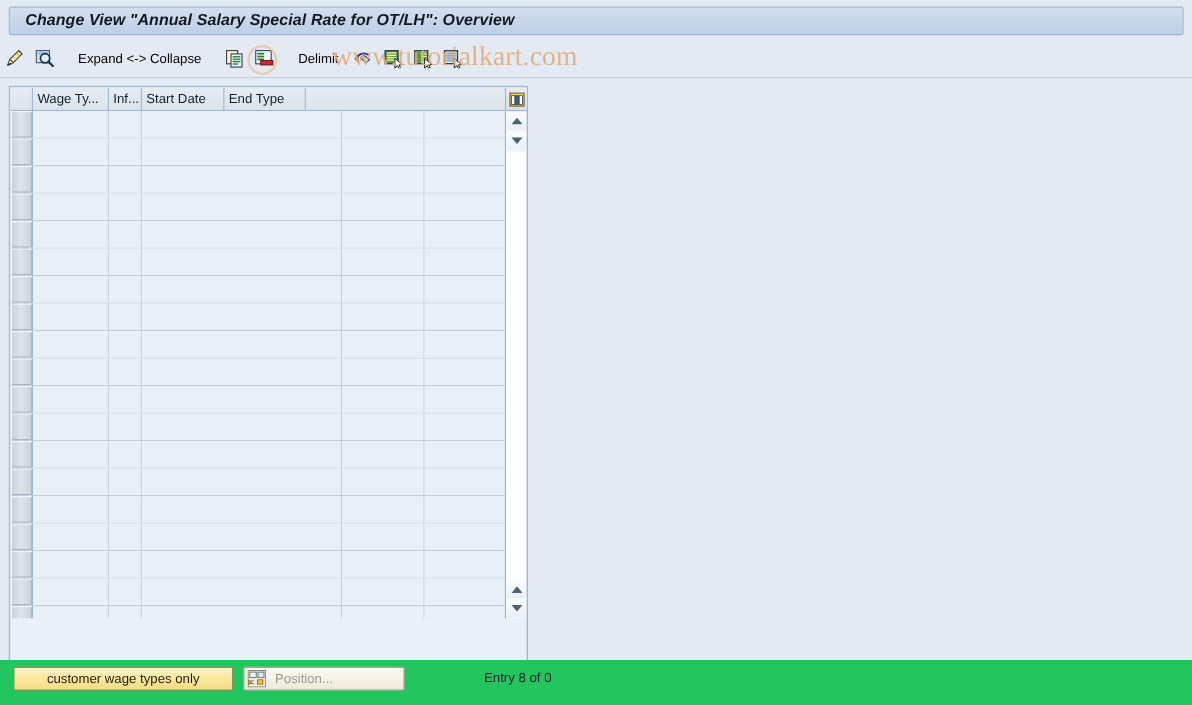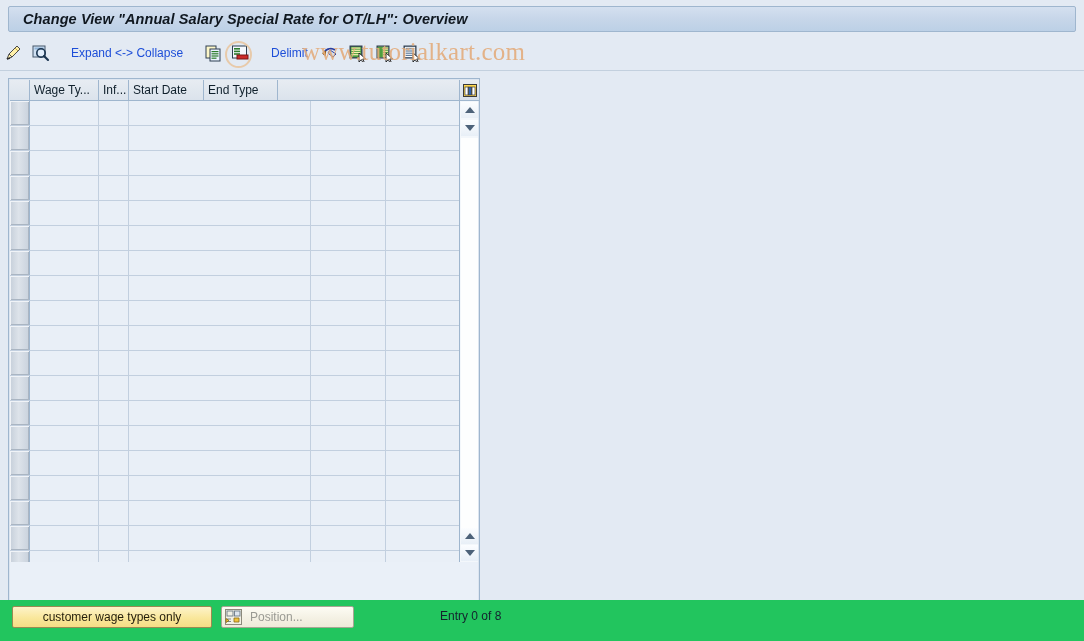--- a/index.html
+++ b/index.html
@@ -57,21 +57,21 @@
     display: flex;
     align-items: center;
     justify-content: center;
     height: 24px;
     margin: 0 2px;
     padding: 0 2px;
     cursor: default;
   }
   .tb-label {
     font-size: 12px;
-    color: #1d4ed8;
+    color: #000000;
     white-space: nowrap;
     padding: 0 5px;
   }
   .tb-sep { width: 8px; }
   .icon-svg { display: block; }
 
   
   #watermark {
     position: absolute;
     left: 272px;
@@ -235,21 +235,21 @@
     top: 6px;
     width: 200px;
     height: 22px;
     background: linear-gradient(to bottom, #fdf3c9 0%, #f9e79b 55%, #f5dd85 100%);
     border: 1px solid #9a8a52;
     color: #231d0b;
   }
   #btn-position {
     left: 221px;
     top: 6px;
-    width: 133px;
+    width: 147px;
     height: 22px;
     background: linear-gradient(to bottom, #fdfcf4 0%, #f4f1e4 55%, #eeead9 100%);
     border: 1px solid #a8a694;
     color: #9a9a93;
     justify-content: flex-start;
     padding-left: 28px;
   }
   #position-icon {
     position: absolute;
     left: 3px;
@@ -592,14 +592,14 @@
         <rect x="9.5" y="2" width="5.5" height="5" fill="#dfe6ee" stroke="#6c7a88" stroke-width="0.9"></rect>
         <path d="M2 10 L6 10" stroke="#6c7a88" stroke-width="0.9"></path>
         <path d="M2 12.5 L6 12.5" stroke="#6c7a88" stroke-width="0.9"></path>
         <path d="M9 9 L14 9 L14 13 L9 13 Z" fill="#f0c23c" stroke="#8a6a12" stroke-width="0.8"></path>
         <path d="M1 9.5 L4 11.5 L1 13.5 Z" fill="#f0c23c" stroke="#8a6a12" stroke-width="0.8"></path>
       </svg>
     </span>
     <span>Position...</span>
   </div>
 
-  <div id="entry-count">Entry 0 of 8</div>
+  <div id="entry-count">Entry 8 of 0</div>
 </div>
 
 </body></html>

